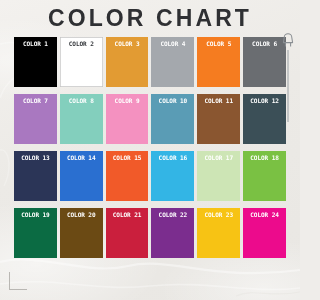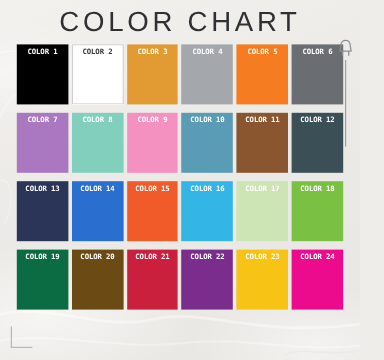--- a/index.html
+++ b/index.html
@@ -35,21 +35,21 @@
   }
 
   #title {
     position: absolute;
     top: 5px;
     left: 0;
     width: 300px;
     text-align: center;
     font-family: "Liberation Sans", sans-serif;
     font-size: 23px;
-    font-weight: 400;
+    font-weight: 700;
     letter-spacing: 3.1px;
     color: #2f3033;
     line-height: 26px;
     white-space: nowrap;
   }
 
   #grid {
     position: absolute;
     left: 14px;
     top: 37px;

